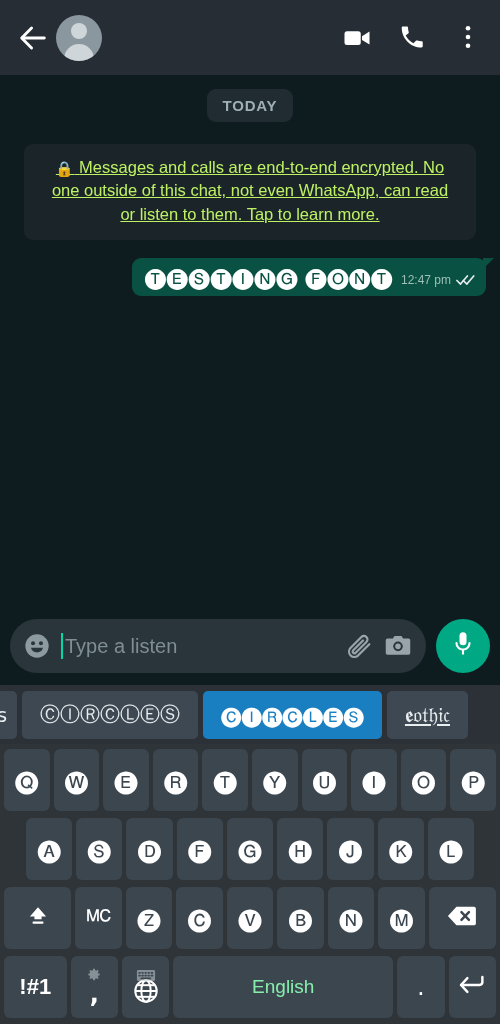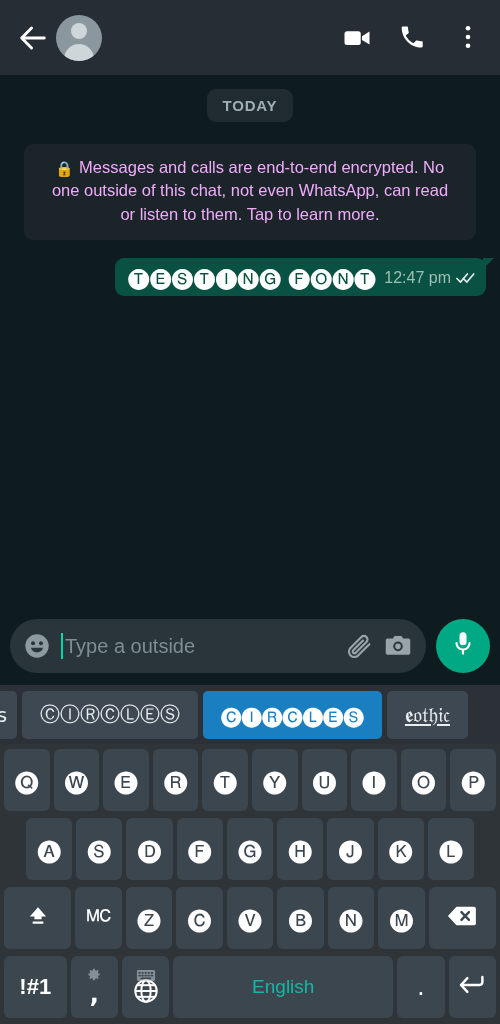--- a/index.html
+++ b/index.html
@@ -52,26 +52,27 @@
     display: flex; flex-direction: column;
     overflow: hidden;
   }
   .today-wrap { display: flex; justify-content: center; margin-bottom: 22px; font-weight: bold; }
   .today-pill {
     background: #202c31; color: #9fb0b5;
     font-size: 15px; letter-spacing: 0.8px;
     padding: 8px 16px; border-radius: 9px;
   }
   .encrypt-card {
-    background: #1b2428; color: #f0abfc;
+    background: #1b2428; color: #bef264;
     border-radius: 9px;
     padding: 12px 22px 14px 22px;
     font-size: 16.5px; line-height: 1.42;
     text-align: center;
     margin: 0 10px 18px 10px;
+    text-decoration: underline;
   }
   .lock-glyph { font-size: 15px; vertical-align: -1px; }
   .msg-row { display: flex; justify-content: flex-end; }
   .bubble-out {
     background: #095243; border-radius: 9px;
     padding: 7px 10px 7px 13px;
     display: flex; align-items: flex-end; gap: 8px;
     max-width: 90%;
     position: relative;
   }
@@ -79,21 +80,21 @@
     content: ""; position: absolute; right: -8px; top: 0;
     border-width: 0 0 11px 11px; border-style: solid;
     border-color: transparent transparent transparent #095243;
   }
   .bubble-text {
     color: #ffffff; font-size: 21px; letter-spacing: 0.5px;
     font-family: "DejaVu Sans", sans-serif;
     white-space: nowrap;
   }
   .bubble-meta { display: flex; align-items: center; gap: 5px; padding-bottom: 2px; }
-  .bubble-time { color: #9dbfb6; font-size: 16px; white-space: nowrap; }
+  .bubble-time { color: #9dbfb6; font-size: 12px; white-space: nowrap; }
   .ticks { width: 20px; height: 14px; flex: 0 0 20px; }
 
   
   .input-bar {
     flex: 0 0 auto;
     display: flex; align-items: center;
     padding: 8px 10px 12px 10px;
     background: #0e1c1f;
     gap: 10px;
   }
@@ -147,21 +148,21 @@
     height: 62px; flex: 1 1 0;
     display: flex; align-items: center; justify-content: center;
     color: #ffffff; position: relative;
     font-family: "DejaVu Sans", sans-serif; font-size: 23px;
   }
   .krow.row2 { padding: 0 24px; }
   .krow.row3 .key.wide { flex: 1.45 1 0; }
   .krow.row4 .key.sym { flex: 1.45 1 0; font-size: 22px; font-weight: bold;
                         font-family: "Liberation Sans", sans-serif; }
   .krow.row4 .key.space { flex: 5.1 1 0; font-size: 19px;
-                          font-family: "Liberation Sans", sans-serif; color: #14b8a6; }
+                          font-family: "Liberation Sans", sans-serif; color: #86efac; }
   .krow.row4 .key.comma, .krow.row4 .key.globe,
   .krow.row4 .key.period, .krow.row4 .key.enter { flex: 1.1 1 0; }
   .key .badge {
     position: absolute; top: 5px; left: 50%;
     transform: translateX(-50%);
     opacity: 0.55;
   }
   .key .sub { font-size: 24px; margin-top: 14px; font-weight: bold; }
 </style>
 </head>
@@ -230,21 +231,21 @@
       <span class="emoji-icon">
         <svg viewBox="0 0 24 24" width="28" height="28" fill="#8d9aa0">
           <circle cx="12" cy="12" r="10"></circle>
           <circle cx="8.6" cy="9.6" r="1.7" fill="#29353a"></circle>
           <circle cx="15.4" cy="9.6" r="1.7" fill="#29353a"></circle>
           <path d="M6.8 13.6a5.4 5.4 0 0 0 10.4 0z" fill="#29353a"></path>
         </svg>
       </span>
       <span class="type-field">
         <span class="caret"></span>
-        <span class="placeholder">Type a outside</span>
+        <span class="placeholder">Type a listen</span>
       </span>
       <span class="clip-icon">
         <svg viewBox="0 0 24 24" width="28" height="28" fill="none" stroke="#98a4aa" stroke-width="1.9" stroke-linecap="round" stroke-linejoin="round">
           <path d="M20 10.5 10.3 20.2a4.6 4.6 0 0 1-6.5-6.5l9.4-9.4a3 3 0 0 1 4.3 4.3l-9.4 9.4a1.5 1.5 0 0 1-2.1-2.1l8.6-8.6"></path>
         </svg>
       </span>
       <span class="cam-icon">
         <svg viewBox="0 0 24 24" width="28" height="28" fill="#98a4aa">
           <path d="M9 3.5h6l1.4 2H21a1.5 1.5 0 0 1 1.5 1.5v11A1.5 1.5 0 0 1 21 19.5H3A1.5 1.5 0 0 1 1.5 18V7A1.5 1.5 0 0 1 3 5.5h4.6z"></path>
           <circle cx="12" cy="12.3" r="4.1" fill="#29353a"></circle>

